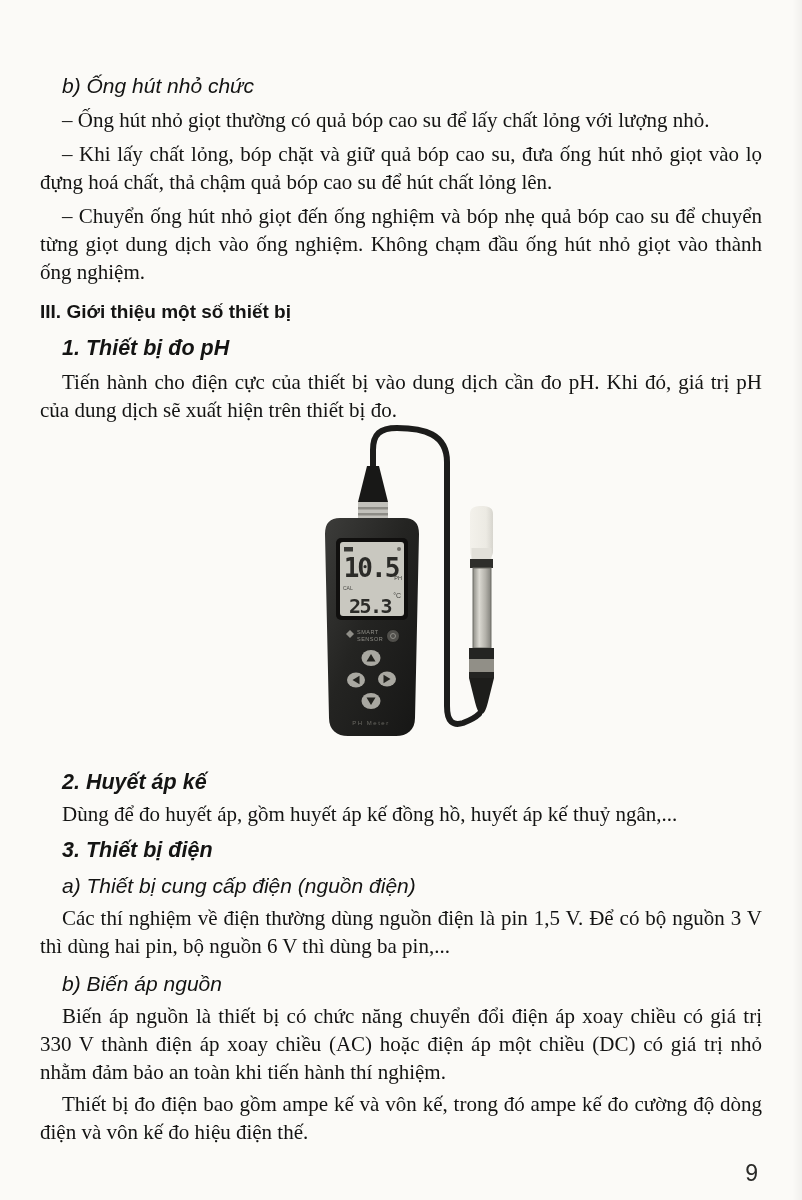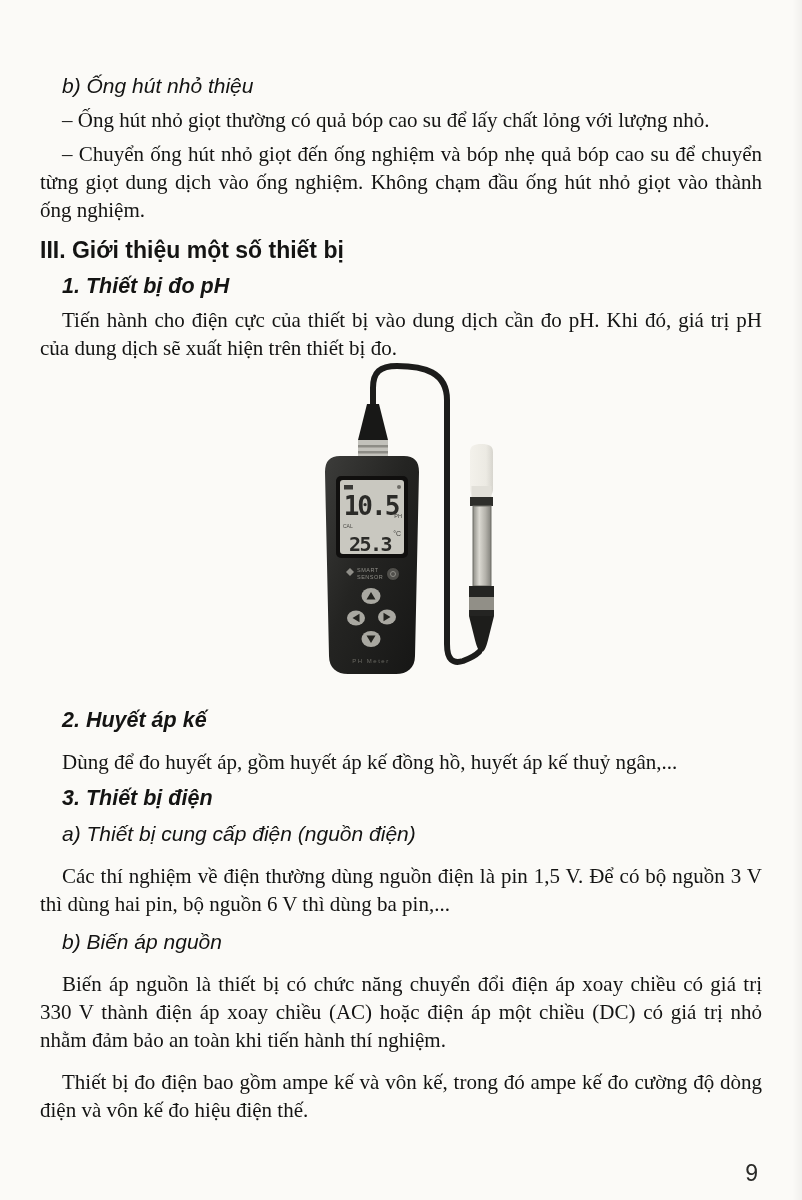--- a/index.html
+++ b/index.html
@@ -31,30 +31,30 @@
   .h-letter{ 
     font-family:"Liberation Sans", sans-serif;
     font-style:italic;font-weight:normal;
     font-size:21px;line-height:28px;
     margin:10px 0 0 0;padding-left:22px;
   }
   .h-letter.first{margin-top:0;}
   .h-roman{ 
     font-family:"Liberation Sans", sans-serif;
     font-weight:bold;font-style:normal;
-    font-size:23px;line-height:28px;
+    font-size:19px;line-height:28px;
     margin:12px 0 0 0;padding-left:0;
   }
   .h-num{ 
     font-family:"Liberation Sans", sans-serif;
     font-weight:bold;font-style:italic;
     font-size:21.5px;line-height:28px;
     margin:8px 0 0 0;padding-left:22px;
   }
-  .tight{margin-top:14px;}
+  .tight{margin-top:4px;}
   .figure{
     width:260px;height:322px;
     margin:0 0 0 260px;
     position:relative;
   }
   .figure svg{display:block;width:260px;height:322px;}
   .page-number{
     position:absolute;
     top:1160px;right:44px;
     font-family:"Liberation Sans", sans-serif;
@@ -62,22 +62,23 @@
   }
   .lcd-txt{font-family:"DejaVu Sans Mono", monospace;font-weight:bold;}
   .tiny-txt{font-family:"Liberation Sans", sans-serif;}
 </style>
 </head>
 <body>
 
 <div class="page">
   <div class="content">
 
-    <div class="h-letter first">b) Ống hút nhỏ thiệu</div>
+    <div class="h-letter first">b) Ống hút nhỏ chức</div>
     <p class="para">– Ống hút nhỏ giọt thường có quả bóp cao su để lấy chất lỏng với lượng nhỏ.</p>
+    <p class="para">– Khi lấy chất lỏng, bóp chặt và giữ quả bóp cao su, đưa ống hút nhỏ giọt vào lọ đựng hoá chất, thả chậm quả bóp cao su để hút chất lỏng lên.</p>
     <p class="para">– Chuyển ống hút nhỏ giọt đến ống nghiệm và bóp nhẹ quả bóp cao su để chuyển từng giọt dung dịch vào ống nghiệm. Không chạm đầu ống hút nhỏ giọt vào thành ống nghiệm.</p>
 
     <div class="h-roman">III. Giới thiệu một số thiết bị</div>
 
     <div class="h-num">1. Thiết bị đo pH</div>
     <p class="para">Tiến hành cho điện cực của thiết bị vào dung dịch cần đo pH. Khi đó, giá trị pH của dung dịch sẽ xuất hiện trên thiết bị đo.</p>
 
     <div class="figure">
       <svg viewBox="0 0 260 322" xmlns="http://www.w3.org/2000/svg">
         <defs>

